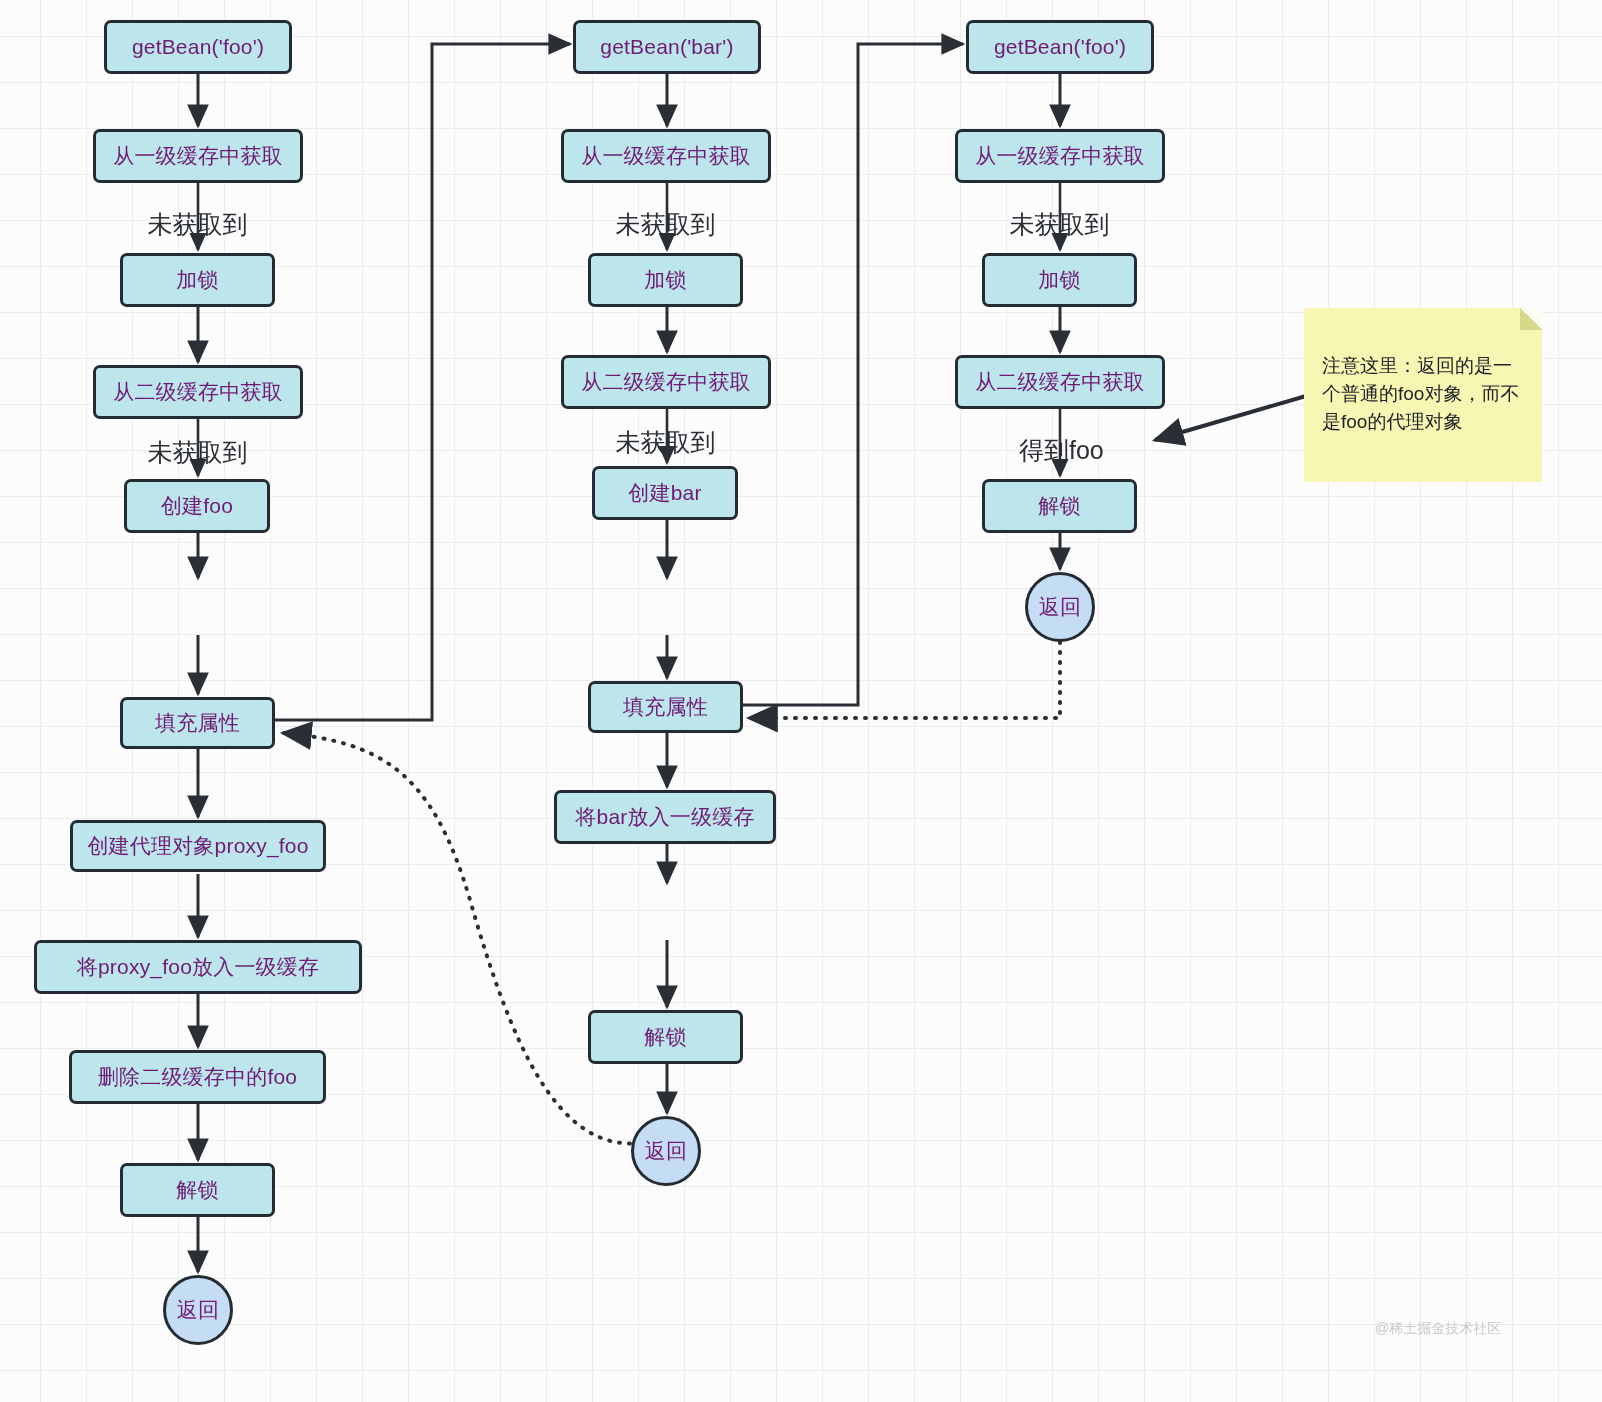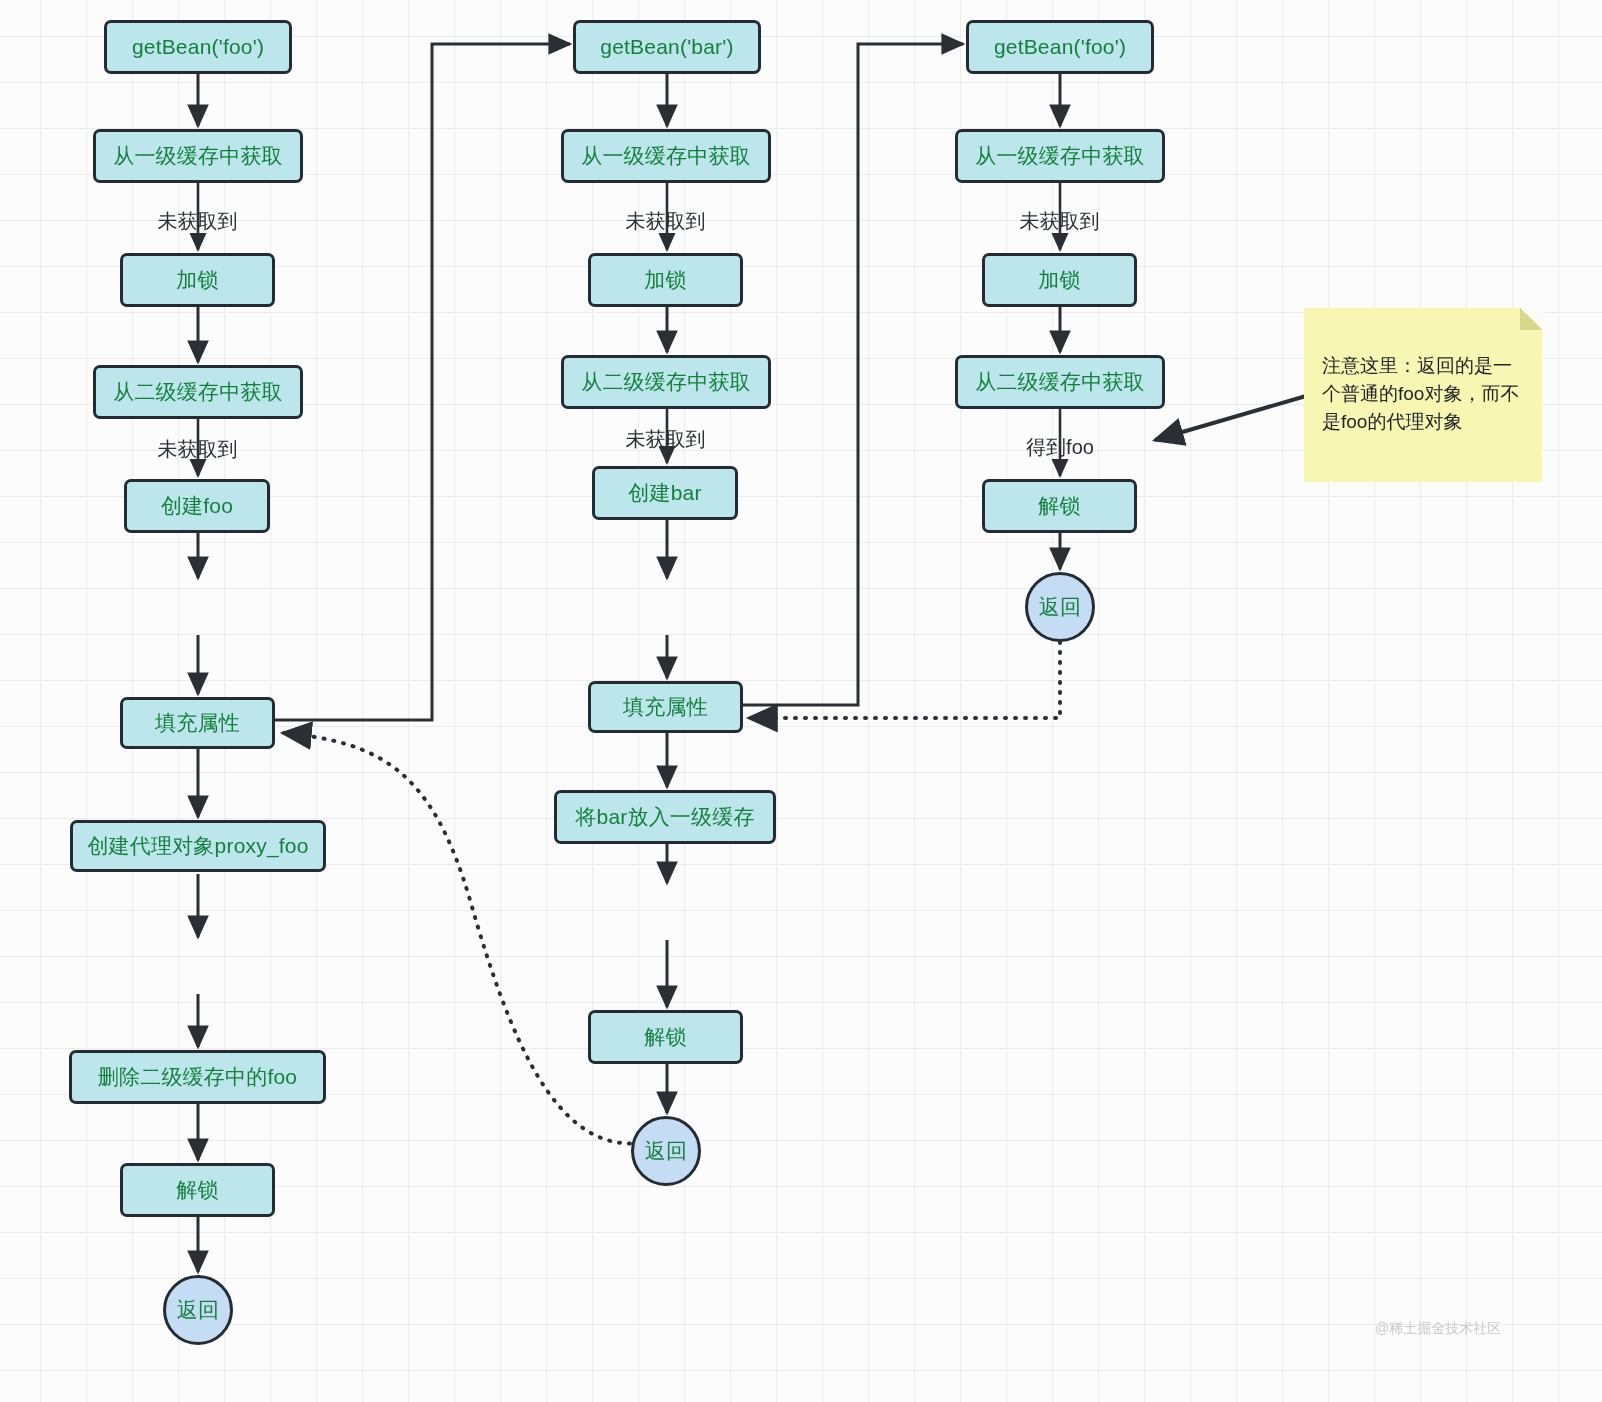--- a/index.html
+++ b/index.html
@@ -20,38 +20,38 @@
     background-size: 46px 46px;
     background-position: -6px -10px;
   }
   #edges { position: absolute; left: 0; top: 0; width: 1602px; height: 1402px; }
 
   .node {
     position: absolute;
     background: #bce5ec;
     border: 3px solid #242b33;
     border-radius: 7px;
-    color: #15803d;
+    color: #701a75;
     display: flex;
     align-items: center;
     justify-content: center;
     text-align: left;
     font-size: 21px;
     line-height: 1.15;
     letter-spacing: .2px;
     white-space: nowrap;
   }
   .node.terminal {
     border-radius: 50%;
     background: #c5dcf5;
     font-size: 21px;
   }
   .edge-label {
     position: absolute;
-    font-size: 20px;
+    font-size: 25px;
     color: #2a2f35;
     white-space: nowrap;
     text-align: center;
   }
   .note {
     position: absolute;
     background: #f7f7b3;
     color: #1e2227;
     font-size: 19px;
     line-height: 1.48;
@@ -129,20 +129,21 @@
     </g>
   </svg>
 
   <div class="node" style="left:104px;top:20px;width:188px;height:54px">getBean('foo')</div>
   <div class="node" style="left:93px;top:129px;width:210px;height:54px">从一级缓存中获取</div>
   <div class="node" style="left:120px;top:253px;width:155px;height:54px">加锁</div>
   <div class="node" style="left:93px;top:365px;width:210px;height:54px">从二级缓存中获取</div>
   <div class="node" style="left:124px;top:479px;width:146px;height:54px">创建foo</div>
   <div class="node" style="left:120px;top:697px;width:155px;height:52px">填充属性</div>
   <div class="node" style="left:70px;top:820px;width:256px;height:52px">创建代理对象proxy_foo</div>
+  <div class="node" style="left:34px;top:940px;width:328px;height:54px">将proxy_foo放入一级缓存</div>
   <div class="node" style="left:69px;top:1050px;width:257px;height:54px">删除二级缓存中的foo</div>
   <div class="node" style="left:120px;top:1163px;width:155px;height:54px">解锁</div>
   <div class="node terminal" style="left:163px;top:1275px;width:70px;height:70px">返回</div>
 
   <div class="edge-label" style="left:115px;top:208px;width:165px">未获取到</div>
   <div class="edge-label" style="left:115px;top:436px;width:165px">未获取到</div>
 
   <div class="node" style="left:573px;top:20px;width:188px;height:54px">getBean('bar')</div>
   <div class="node" style="left:561px;top:129px;width:210px;height:54px">从一级缓存中获取</div>
   <div class="node" style="left:588px;top:253px;width:155px;height:54px">加锁</div>

